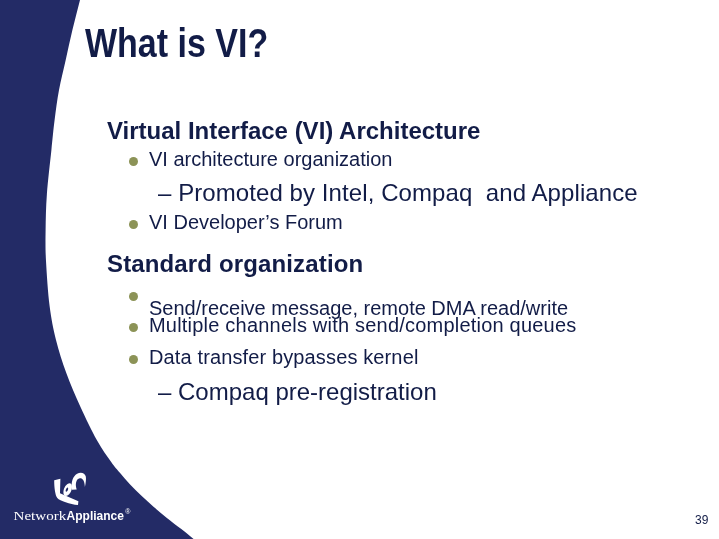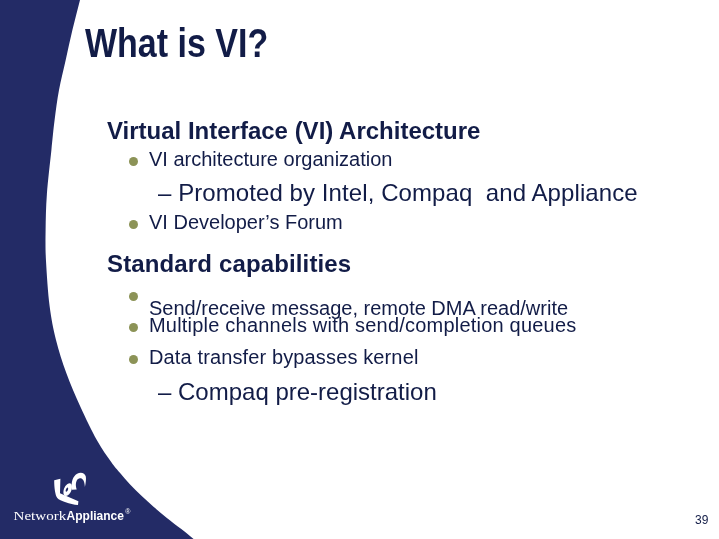--- a/index.html
+++ b/index.html
@@ -26,21 +26,21 @@
 <text x="66.6" y="519.5" fill="#ffffff" font-family="Liberation Sans, sans-serif" font-weight="bold" font-size="12.5px" textLength="57.4" lengthAdjust="spacingAndGlyphs">Appliance</text>
 <text x="125.2" y="514" fill="#ffffff" font-family="Liberation Sans, sans-serif" font-size="7px">®</text>
 </svg>
 <div id="title">What is VI?</div>
 <div class="t h" style="top:116.7px;">Virtual Interface (VI) Architecture</div>
 <div class="bul" style="top:157.3px;"></div>
 <div class="t l1" style="top:147.7px;">VI architecture organization</div>
 <div class="t l2" style="top:179.2px;letter-spacing:0.08px;">– Promoted by Intel, Compaq  and Appliance</div>
 <div class="bul" style="top:220.2px;"></div>
 <div class="t l1" style="top:210.6px;">VI Developer’s Forum</div>
-<div class="t h" style="top:250.1px;letter-spacing:0.14px;">Standard capabilities</div>
+<div class="t h" style="top:250.1px;letter-spacing:0.14px;">Standard organization</div>
 <div class="bul" style="top:292.2px;"></div>
 <div class="t l1" style="top:297px;">Send/receive message, remote DMA read/write</div>
 <div class="bul" style="top:323.3px;"></div>
 <div class="t l1" style="top:313.7px;letter-spacing:0.21px;">Multiple channels with send/completion queues</div>
 <div class="bul" style="top:355.2px;"></div>
 <div class="t l1" style="top:345.6px;letter-spacing:0.13px;">Data transfer bypasses kernel</div>
 <div class="t l2" style="top:377.7px;">– Compaq pre-registration</div>
 <div id="pnum">39</div>
 
 </body></html>

